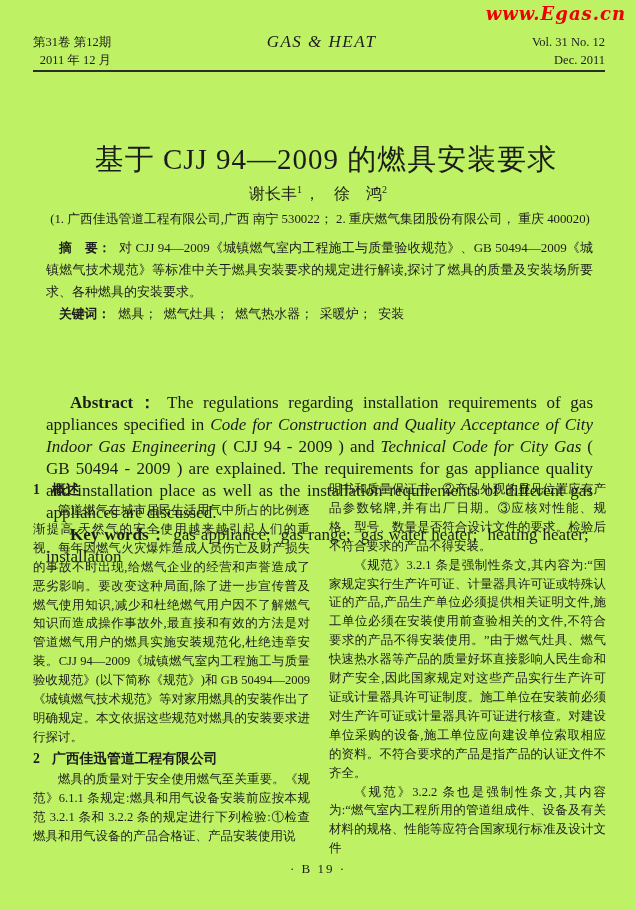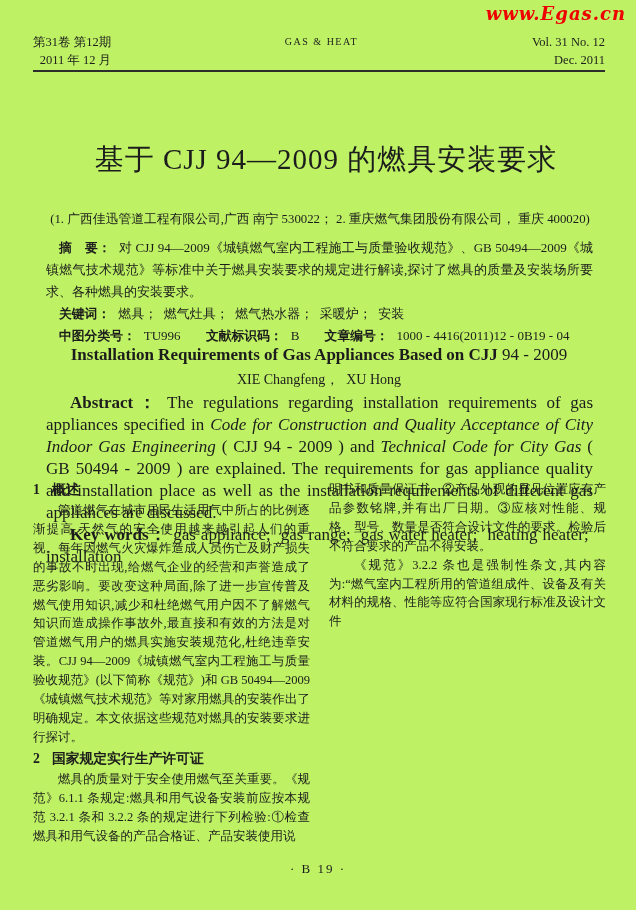--- a/index.html
+++ b/index.html
@@ -9,21 +9,21 @@
   }
   .watermark {
     position:absolute; top:3px; right:10px; color:#ee0000;
     font-style:italic; font-weight:bold; font-size:18px; letter-spacing:1px;
     font-family:"DejaVu Serif",serif;
   }
   .header { position:absolute; top:33px; left:33px; width:572px;
     display:flex; justify-content:space-between; align-items:flex-start; }
   .h-col { text-align:right; font-size:12.5px; line-height:18px; }
   .journal-cn { font-size:15px; letter-spacing:6px; line-height:18px; }
-  .journal-en { font-size:10px; letter-spacing:1.5px; }
+  .journal-en { font-size:17px; letter-spacing:1.5px;font-style:italic; }
   .rule { position:absolute; top:70px; left:33px; width:572px; height:2px; background:#2d2d2d; }
 
   .title-cn { position:absolute; top:132px; left:0; width:100%; margin:8px;
     text-align:center; font-size:29px; font-weight:normal; letter-spacing:1px; }
   .authors { position:absolute; top:184px; left:0; width:100%; text-align:center; font-size:16px; }
   .authors sup { font-size:10px; }
   .author-sep { margin:0 14px 0 2px; }
   .affiliation { position:absolute; top:211px; left:2px; width:100%; text-align:center; font-size:12.8px; }
 
   .cn-abstract { position:absolute; top:237px; left:46px; width:547px;
@@ -71,50 +71,45 @@
     </div>
     <div class="h-col">
       <div>Vol. 31 No. 12</div>
       <div>Dec. 2011</div>
     </div>
   </div>
   <div class="rule"></div>
 
   <h1 class="title-cn">基于 CJJ 94—2009 的燃具安装要求</h1>
 
+  <div class="authors">
+    <span><span>谢长丰</span><sup>1</sup></span><span class="author-sep">，</span><span><span>徐　鸿</span><sup>2</sup></span>
+  </div>
 
   <div class="affiliation">(1. 广西佳迅管道工程有限公司,广西 南宁 530022； 2. 重庆燃气集团股份有限公司， 重庆 400020)</div>
 
   <div class="cn-abstract">
     <p><span class="hei lbl">摘　要：</span><span>对 CJJ 94—2009《城镇燃气室内工程施工与质量验收规范》、GB 50494—2009《城镇燃气技术规范》等标准中关于燃具安装要求的规定进行解读,探讨了燃具的质量及安装场所要求、各种燃具的安装要求。</span></p>
     <p><span class="hei lbl">关键词：</span><span>燃具；&nbsp; 燃气灶具；&nbsp; 燃气热水器；&nbsp; 采暖炉；&nbsp; 安装</span></p>
-    <p>
-      <span class="clc-group"><span class="hei lbl">中图分类号：</span><span>TU996</span></span>
-      <span class="clc-group"><span class="hei lbl">文献标识码：</span><span>B</span></span>
-      <span><span class="hei lbl">文章编号：</span><span>1000 - 4416(2011)12 - 0B19 - 04</span></span>
-    </p>
   </div>
 
-  <div class="en-head">
-    <h2 class="en-title"><span>Installation Requirements of Gas Appliances Based on CJJ</span><span class="num"> 94 - 2009</span></h2>
-    <div class="en-authors">XIE Changfeng，&nbsp; XU Hong</div>
-  </div>
 
   <div class="en-abstract">
     <p><span class="blbl">Abstract：</span><span>The regulations regarding installation requirements of gas appliances specified in </span><i>Code for Construction and Quality Acceptance of City Indoor Gas Engineering</i><span> ( CJJ 94 - 2009 ) and </span><i>Technical Code for City Gas</i><span> ( GB 50494 - 2009 ) are explained. The requirements for gas appliance quality and installation place as well as the installation requirements of different gas appliances are discussed.</span></p>
     <p><span class="blbl">Key words：</span><span>gas appliance;&nbsp; gas range;&nbsp; gas water heater;&nbsp; heating heater;&nbsp; installation</span></p>
   </div>
 
   <div class="col col-left">
     <h3 class="sec-heading"><span class="num">1</span><span>概述</span></h3>
     <p>管道燃气在城市居民生活用气中所占的比例逐渐提高,天然气的安全使用越来越引起人们的重视。每年因燃气火灾爆炸造成人员伤亡及财产损失的事故不时出现,给燃气企业的经营和声誉造成了恶劣影响。要改变这种局面,除了进一步宣传普及燃气使用知识,减少和杜绝燃气用户因不了解燃气知识而造成操作事故外,最直接和有效的方法是对管道燃气用户的燃具实施安装规范化,杜绝违章安装。CJJ 94—2009《城镇燃气室内工程施工与质量验收规范》(以下简称《规范》)和 GB 50494—2009《城镇燃气技术规范》等对家用燃具的安装作出了明确规定。本文依据这些规范对燃具的安装要求进行探讨。</p>
-    <h3 class="sec-heading sec2"><span class="num">2</span><span>国家规定实行生产许可证</span></h3>
+    <h3 class="sec-heading sec2"><span class="num">2</span><span>广西佳迅管道工程有限公司</span></h3>
     <p>燃具的质量对于安全使用燃气至关重要。《规范》6.1.1 条规定:燃具和用气设备安装前应按本规范 3.2.1 条和 3.2.2 条的规定进行下列检验:①检查燃具和用气设备的产品合格证、产品安装使用说</p>
   </div>
 
   <div class="col col-right">
     <p class="cont">明书和质量保证书。②产品外观的显见位置应有产品参数铭牌,并有出厂日期。③应核对性能、规格、型号、数量是否符合设计文件的要求。检验后不符合要求的产品不得安装。</p>
+    <p>《规范》3.2.1 条是强制性条文,其内容为:“国家规定实行生产许可证、计量器具许可证或特殊认证的产品,产品生产单位必须提供相关证明文件,施工单位必须在安装使用前查验相关的文件,不符合要求的产品不得安装使用。”由于燃气灶具、燃气快速热水器等产品的质量好坏直接影响人民生命和财产安全,因此国家规定对这些产品实行生产许可证或计量器具许可证制度。施工单位在安装前必须对生产许可证或计量器具许可证进行核查。对建设单位采购的设备,施工单位应向建设单位索取相应的资料。不符合要求的产品是指产品的认证文件不齐全。</p>
     <p>《规范》3.2.2 条也是强制性条文,其内容为:“燃气室内工程所用的管道组成件、设备及有关材料的规格、性能等应符合国家现行标准及设计文件</p>
   </div>
 
   <div class="footer">· B 19 ·</div>
 
 </div>
 
 </body></html>

